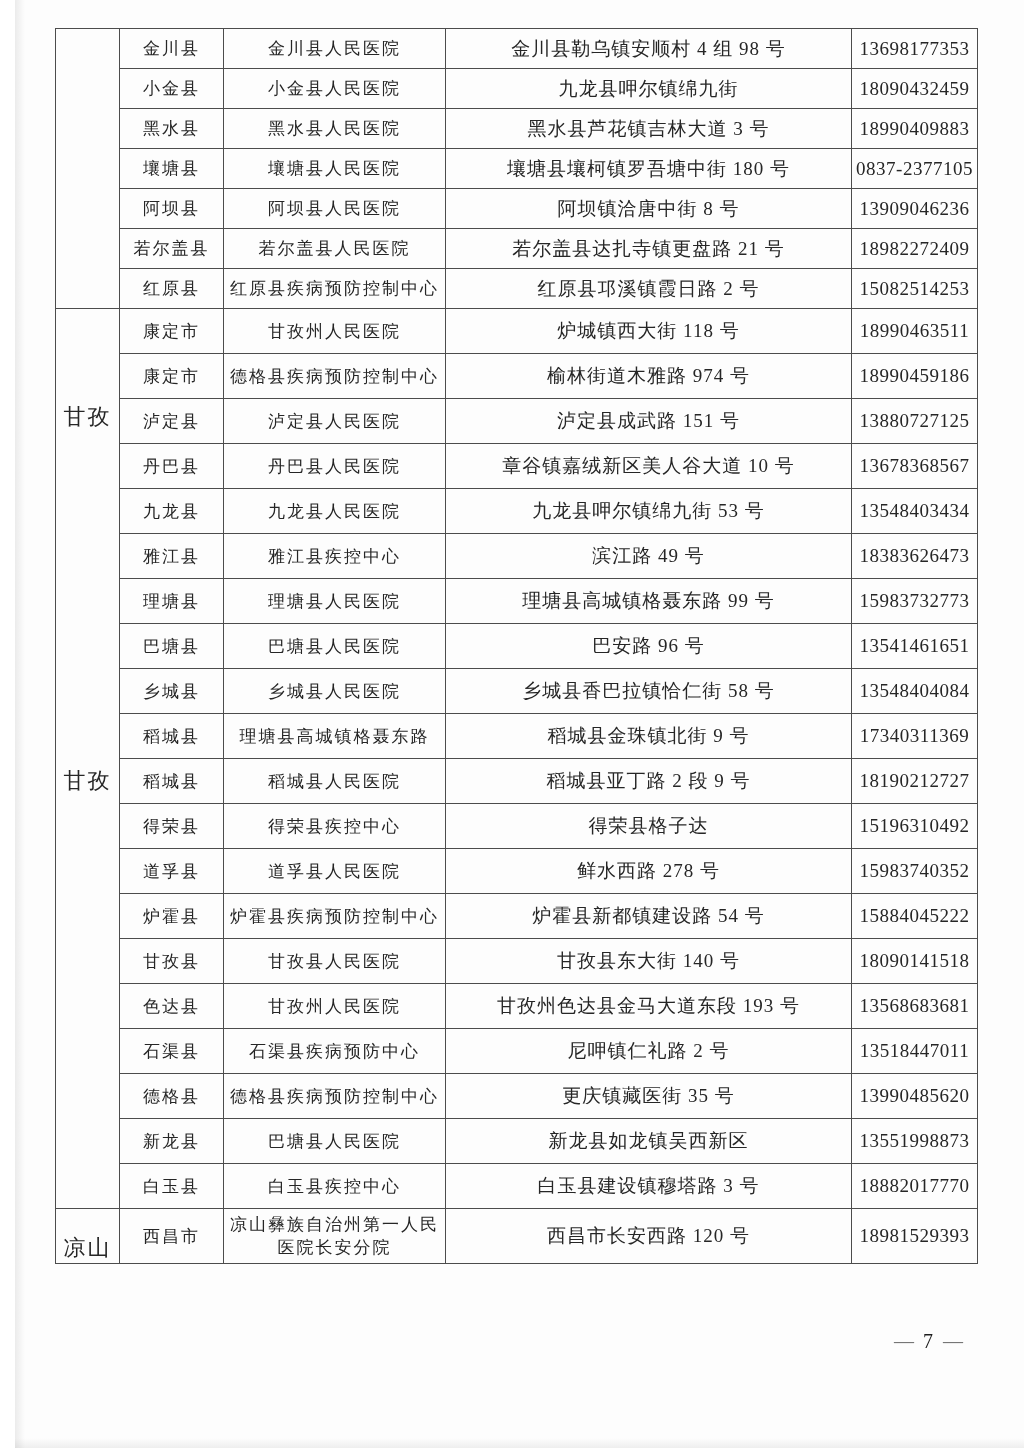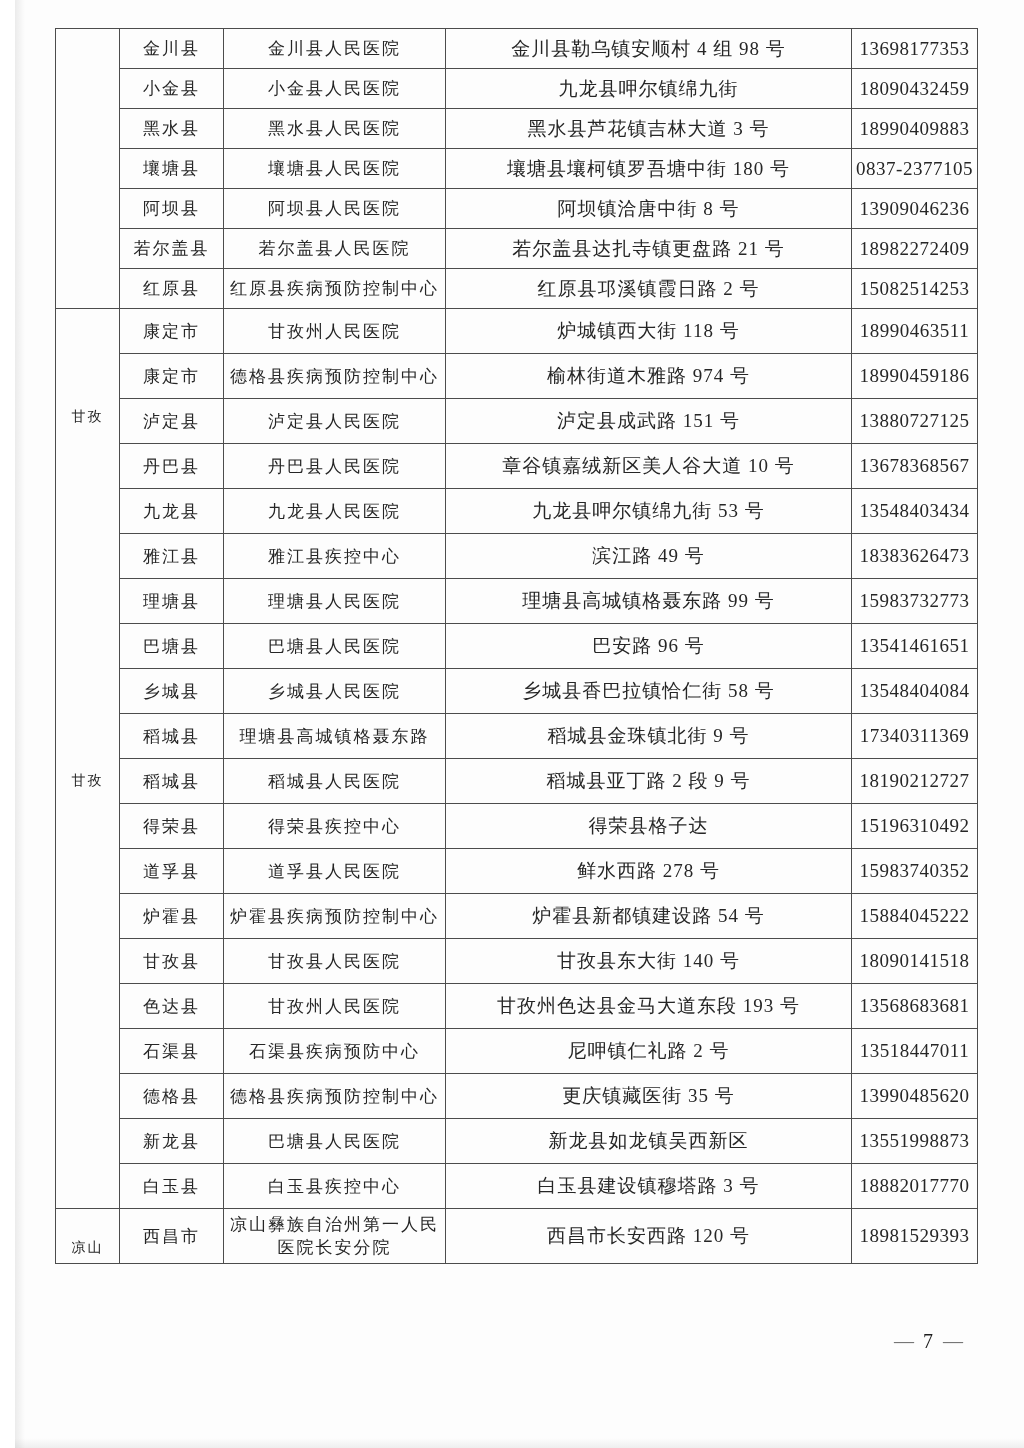--- a/index.html
+++ b/index.html
@@ -72,21 +72,21 @@
   td.address-cell {
     font-size: 19px;
     letter-spacing: 1px;
   }
   td.phone-cell {
     font-size: 19px;
     letter-spacing: 0.5px;
   }
   td.region-cell {
     position: relative;
-    font-size: 14px;
+    font-size: 22px;
     letter-spacing: 2px;
     padding: 8px;
   }
   .region-label {
     position: absolute;
     left: 0;
     width: 100%;
     text-align: center;
     line-height: 24px;
   }

